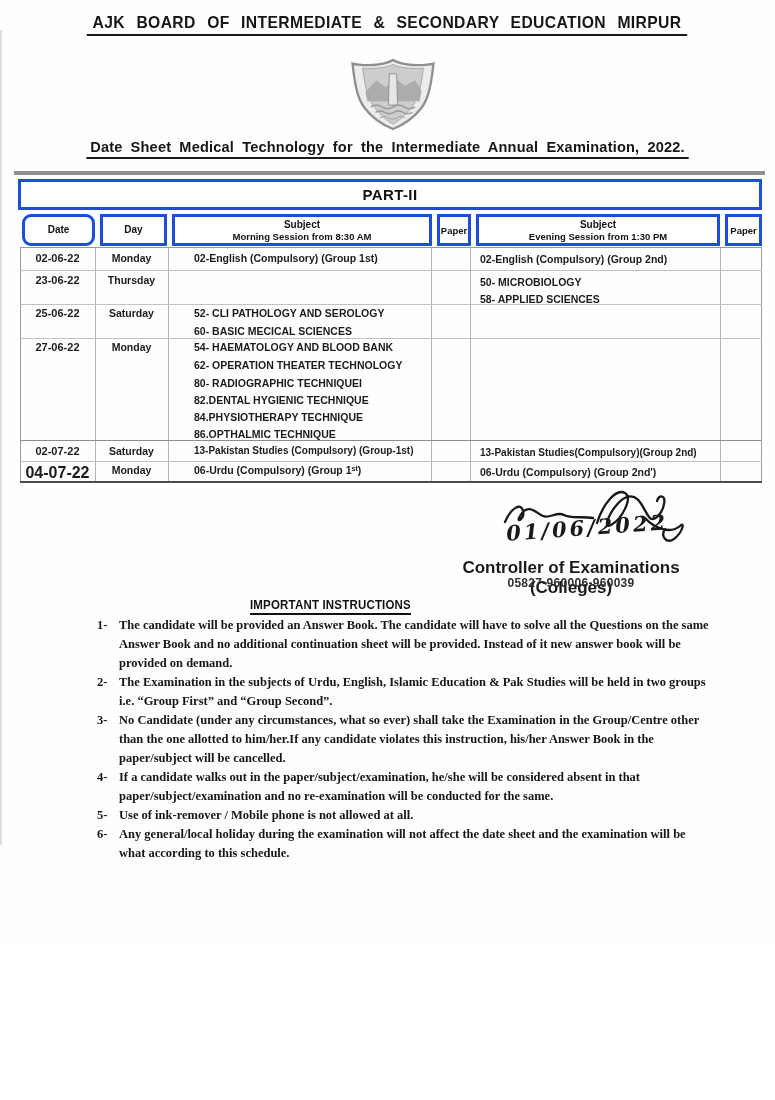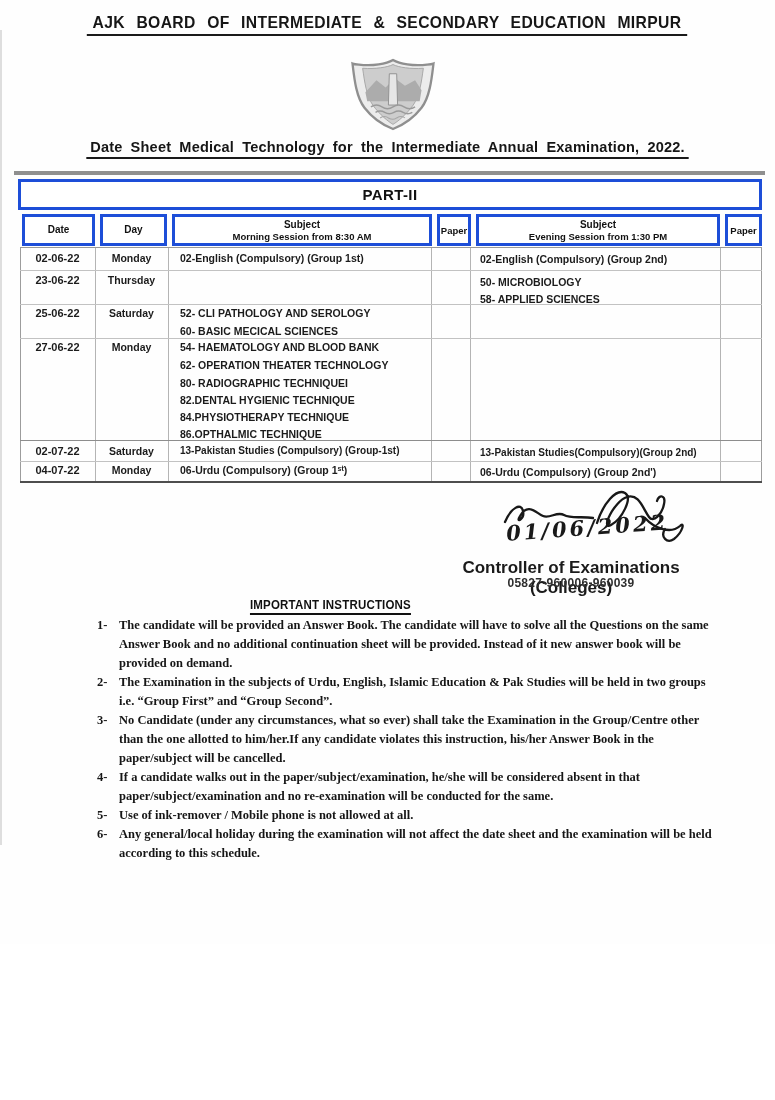--- a/index.html
+++ b/index.html
@@ -17,21 +17,21 @@
   .box{position:absolute;border:3px solid #1d4ed8;background:#fff;box-sizing:border-box;
        display:flex;flex-direction:column;align-items:center;justify-content:center;}
   .partlbl{font-weight:bold;font-size:15px;letter-spacing:.4px;color:#111;}
   .h1t{font-weight:bold;font-size:10px;line-height:12px;color:#111;white-space:nowrap;}
   .h2t{font-weight:bold;font-size:9.5px;line-height:11px;color:#111;white-space:nowrap;}
   .vline{position:absolute;width:1px;top:247px;height:234px;background:#b4b4b4;}
   .hline{position:absolute;left:20px;width:742px;height:1px;background:#c2c2c2;}
   .cell{position:absolute;font-weight:bold;font-size:10.5px;color:#1b1b1b;white-space:nowrap;}
   .datec{left:20px;width:75px;text-align:center;}
   .dayc{left:95px;width:73px;text-align:center;}
-  .morn{left:180px;}
+  .morn{left:194px;}
   .even{left:480px;}
   .sz10{font-size:10px;}
   .sigdate{position:absolute;left:506px;top:515px;font-family:"DejaVu Serif",serif;
            font-style:italic;font-weight:bold;font-size:21px;letter-spacing:3px;color:#191919;
            transform:rotate(-4deg);}
   .sigblock{position:absolute;left:420px;width:302px;text-align:center;}
   .signame{top:540px;font-family:"Liberation Serif",serif;font-weight:bold;font-size:13.5px;color:#141414;}
   .sigrole{top:558px;font-weight:bold;font-size:17px;color:#1a1a1a;}
   .sigphone{top:576px;font-weight:bold;font-size:12px;color:#2e2e2e;letter-spacing:.3px;}
   .insthead{position:absolute;top:598px;left:0;right:0;display:flex;justify-content:center;}
@@ -74,21 +74,21 @@
   <div class="cwrap" style="top:138px;">
     <span class="stitle">Date Sheet Medical Technology for the Intermediate Annual Examination, 2022.</span>
   </div>
 
   <div class="graybar"></div>
 
   <div class="box" style="left:18px;top:179px;width:744px;height:31px;">
     <span class="partlbl">PART-II</span>
   </div>
 
-  <div class="box" style="left:22px;top:214px;width:73px;height:32px;">
+  <div class="box" style="left:22px;top:214px;width:73px;height:32px;border-radius:9px;">
     <span class="h1t">Date</span>
   </div>
   <div class="box" style="left:100px;top:214px;width:67px;height:32px;">
     <span class="h1t">Day</span>
   </div>
   <div class="box" style="left:172px;top:214px;width:260px;height:32px;">
     <span class="h1t">Subject</span>
     <span class="h2t">Morning Session from 8:30 AM</span>
   </div>
   <div class="box" style="left:437px;top:214px;width:34px;height:32px;">
@@ -139,21 +139,21 @@
   <div class="cell morn" style="top:377px;">80- RADIOGRAPHIC TECHNIQUEI</div>
   <div class="cell morn" style="top:394px;">82.DENTAL HYGIENIC TECHNIQUE</div>
   <div class="cell morn" style="top:411px;">84.PHYSIOTHERAPY TECHNIQUE</div>
   <div class="cell morn" style="top:428px;">86.OPTHALMIC TECHNIQUE</div>
 
   <div class="cell datec" style="top:445px;font-size:11px;">02-07-22</div>
   <div class="cell dayc" style="top:445px;">Saturday</div>
   <div class="cell morn sz10" style="top:445px;">13-Pakistan Studies (Compulsory) (Group-1st)</div>
   <div class="cell even sz10" style="top:447px;">13-Pakistan Studies(Compulsory)(Group 2nd)</div>
 
-  <div class="cell datec" style="top:464px;font-size:11px;">04-07-22</div>
+  <div class="cell datec" style="top:464px;font-size:16px;">04-07-22</div>
   <div class="cell dayc" style="top:464px;">Monday</div>
   <div class="cell morn" style="top:464px;">06-Urdu  (Compulsory)   (Group 1ˢᵗ)</div>
   <div class="cell even" style="top:466px;">06-Urdu   (Compulsory)  (Group 2nd')</div>
 
   <svg class="abs" style="left:497px;top:484px;" width="200" height="60" viewBox="0 0 200 60">
     <g stroke="#181818" stroke-width="2.3" fill="none" stroke-linecap="round">
       <path d="M8,38 C14,24 24,18 26,27 C28,35 18,40 23,32 C31,18 39,29 46,32 C53,35 60,27 67,31 C74,35 85,32 96,34"></path>
       <path d="M100,39 C106,20 119,4 128,9 C136,14 125,35 114,41 C103,47 117,17 130,13 C142,9 146,25 152,33 C156,39 165,31 167,20 C169,11 162,10 160,17"></path>
       <path d="M148,34 C158,45 174,50 183,42 C188,37 186,48 177,55 C170,60 163,53 168,45"></path>
     </g>
@@ -181,17 +181,17 @@
     <div class="irow">
       <div class="inum">4-</div>
       <div class="itxt">If a candidate walks out in the paper/subject/examination, he/she will be considered absent in that paper/subject/examination and no re-examination will be conducted for the same.</div>
     </div>
     <div class="irow">
       <div class="inum">5-</div>
       <div class="itxt">Use of ink-remover / Mobile phone is not allowed at all.</div>
     </div>
     <div class="irow">
       <div class="inum">6-</div>
-      <div class="itxt">Any general/local holiday during the examination will not affect the date sheet and the examination will be held according to this  schedule.</div>
+      <div class="itxt">Any general/local holiday during the examination will not affect the date sheet and the examination will be what according to this  schedule.</div>
     </div>
   </div>
 
 </div>
 
 </body></html>

